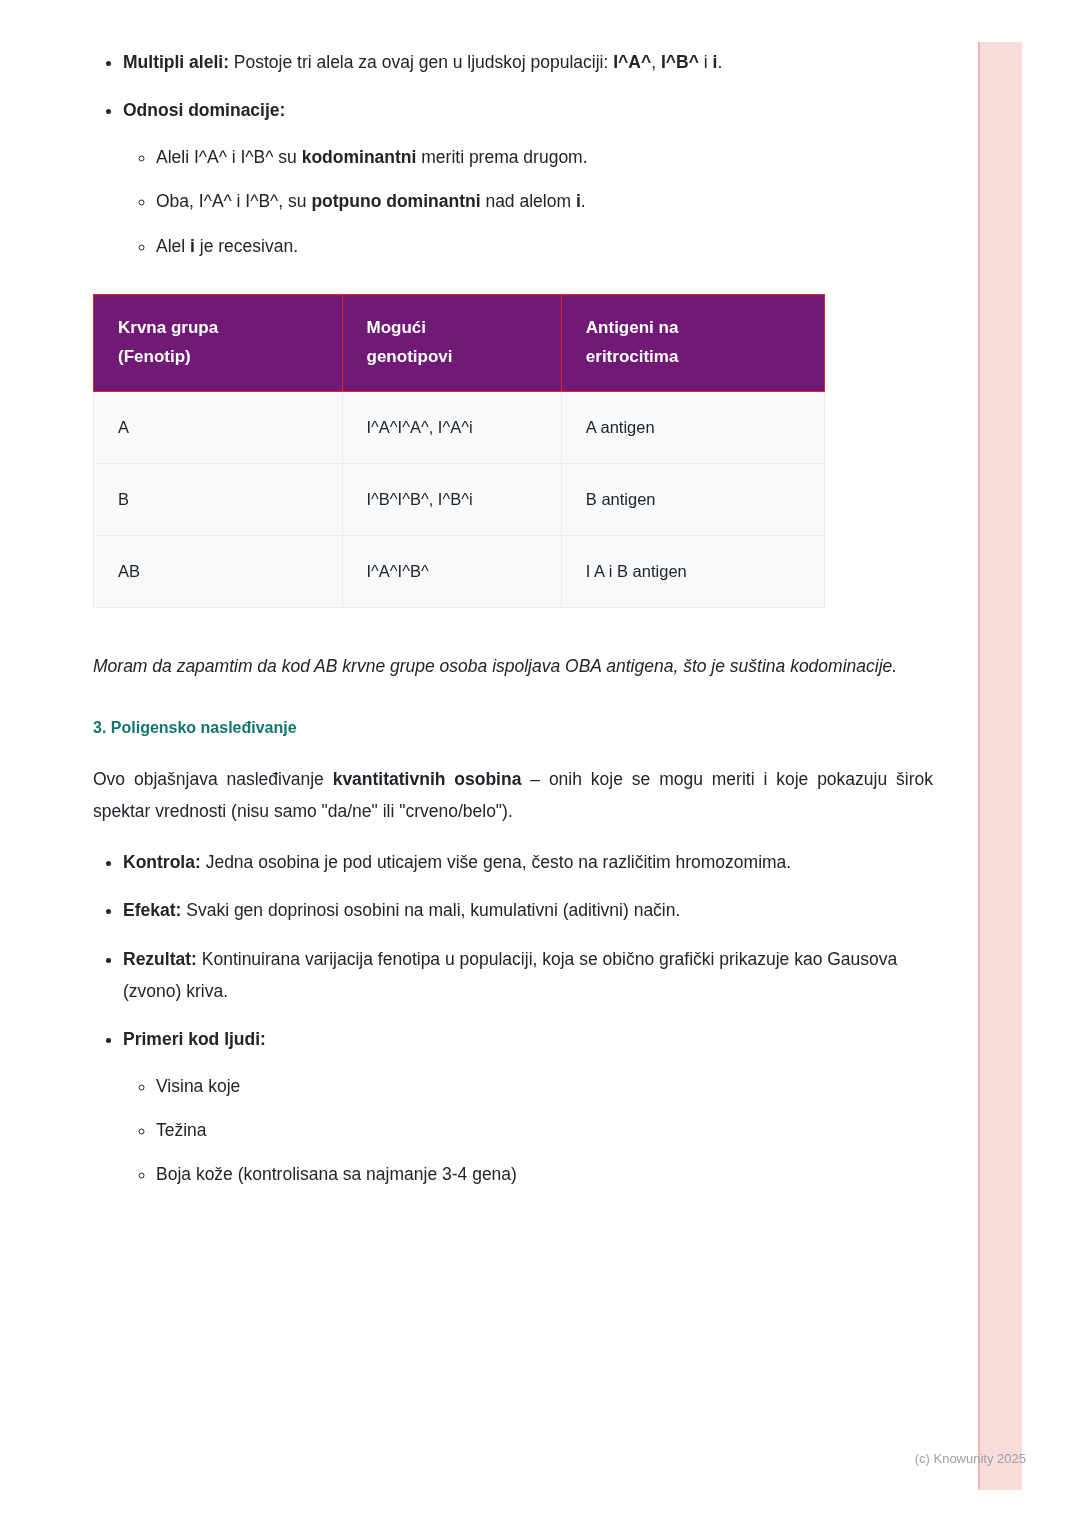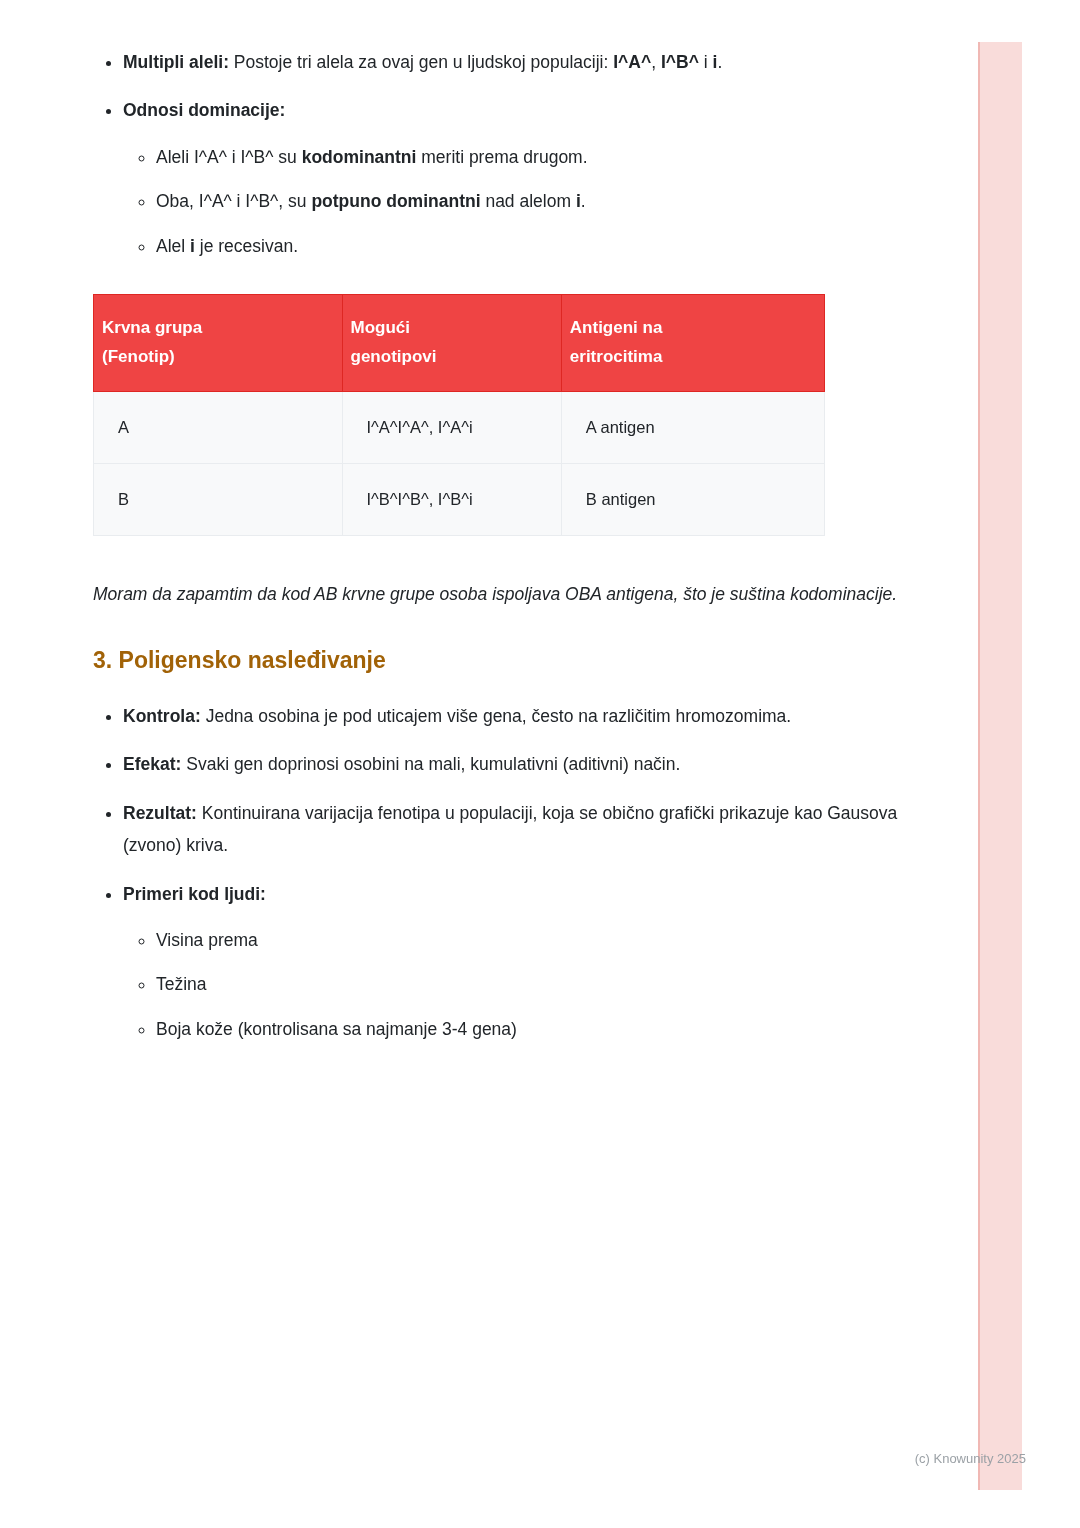--- a/index.html
+++ b/index.html
@@ -28,47 +28,47 @@
   ul.l1 > li { margin-bottom: 16px; }
   ul.l2 { list-style: circle; padding-left: 33px; margin-top: 14px; }
   ul.l2 > li { margin-bottom: 12px; }
   p.para { margin: 18px 0; }
   table.blood-table {
     width: 732px;
     border-collapse: collapse;
     margin: 32px 0 42px 0;
   }
   table.blood-table th {
-    background: #ef4444;
+    background: #701a75;
     color: #ffffff;
     font-weight: 700;
     text-align: left;
     vertical-align: top;
-    padding: 19px 8px;
+    padding: 19px 24px;
     font-size: 17px;
     line-height: 1.7;
     white-space: pre-line;
     border: 1px solid #de2723;
   }
   table.blood-table td {
     background: #f8f9fa;
     border: 1px solid #e9ecef;
     padding: 24px 24px;
     font-size: 16.5px;
     line-height: 1.4;
     vertical-align: middle;
   }
   .note-italic {
     font-style: italic;
     margin: 10px 0 30px 0;
     max-width: 840px;
   }
   h2.section-heading {
-    color: #a16207;
-    font-size: 23px;
+    color: #0f766e;
+    font-size: 16px;
     font-weight: 700;
     margin: 36px 0 24px 0;
     line-height: 1.3;
   }
   .justified {
     text-align: justify;
     max-width: 840px;
     margin-bottom: 26px;
   }
   .footer-credit {
@@ -114,36 +114,42 @@
       <tr>
         <td>A</td>
         <td>I^A^I^A^, I^A^i</td>
         <td>A antigen</td>
       </tr>
       <tr>
         <td>B</td>
         <td>I^B^I^B^, I^B^i</td>
         <td>B antigen</td>
       </tr>
+      <tr>
+        <td>AB</td>
+        <td>I^A^I^B^</td>
+        <td>I A i B antigen</td>
+      </tr>
     </tbody>
   </table>
 
   <p class="note-italic">Moram da zapamtim da kod AB krvne grupe osoba ispoljava OBA antigena, što je suština kodominacije.</p>
 
   <h2 class="section-heading">3. Poligensko nasleđivanje</h2>
 
+  <p class="para justified"><span>Ovo objašnjava nasleđivanje </span><span class="b">kvantitativnih osobina</span><span> – onih koje se mogu meriti i koje pokazuju širok spektar vrednosti (nisu samo "da/ne" ili "crveno/belo").</span></p>
 
   <ul class="l1">
     <li><span class="b">Kontrola:</span><span> Jedna osobina je pod uticajem više gena, često na različitim hromozomima.</span></li>
     <li><span class="b">Efekat:</span><span> Svaki gen doprinosi osobini na mali, kumulativni (aditivni) način.</span></li>
     <li><span class="b">Rezultat:</span><span> Kontinuirana varijacija fenotipa u populaciji, koja se obično grafički prikazuje kao Gausova (zvono) kriva.</span></li>
     <li>
       <span><span class="b">Primeri kod ljudi:</span></span>
       <ul class="l2">
-        <li>Visina prema</li>
+        <li>Visina koje</li>
         <li>Težina</li>
         <li>Boja kože (kontrolisana sa najmanje 3-4 gena)</li>
       </ul>
     </li>
   </ul>
 
 </div>
 
 <div class="footer-credit">(c) Knowunity 2025</div>
 

